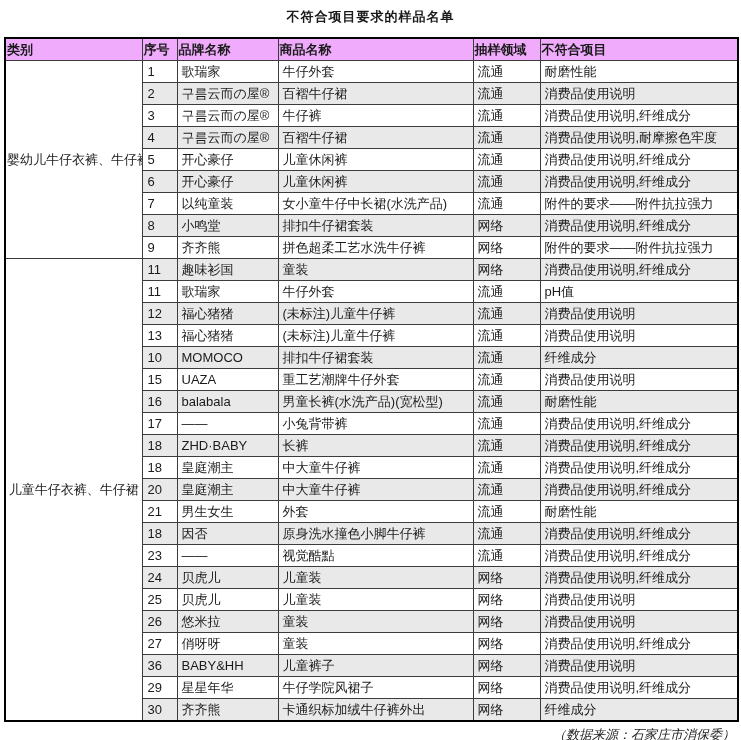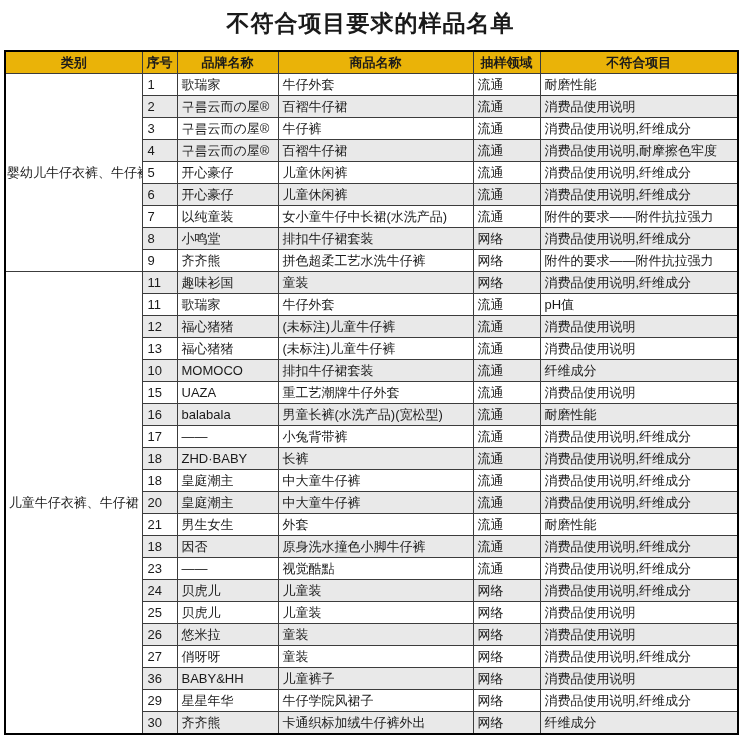--- a/index.html
+++ b/index.html
@@ -2,37 +2,37 @@
 <html><head>
 <meta charset="utf-8">
 <style>
   html,body{margin:0;padding:0;background:#ffffff;}
   body{
     width:741px;height:740px;overflow:hidden;
     font-family:"Liberation Sans","DejaVu Sans",sans-serif;
     color:#1a1a1a;
   }
   .page-title{
-    text-align:center;font-weight:bold;font-size:23px;
+    text-align:center;font-weight:bold;font-size:13px;
     padding-top:8px;letter-spacing:1px;
   }
   table.samples{
     border-collapse:collapse;table-layout:fixed;
     width:733px;margin:11px 4px 0 4px;
     border:2px solid #000;
   }
   th,td{
     border:1px solid #3c3c3c;
     font-size:13px;line-height:16px;
     padding:2px 4px;height:17px;
     overflow:hidden;white-space:nowrap;
     background:#ffffff;
   }
   th{
-    background:#eab308;font-weight:bold;text-align:center;padding:2px 1px;
+    background:#f0abfc;font-weight:bold;text-align:left;padding:2px 1px;
   }
   tr.even td{background:#e9e9e9;}
   td.category{
     text-align:center;background:#ffffff !important;
     padding:2px 1px;font-size:13px;
   }
   td.num{text-align:left;padding-left:5px;}
   .source-note{
     text-align:right;
     font-family:"DejaVu Serif","Liberation Serif",serif;

